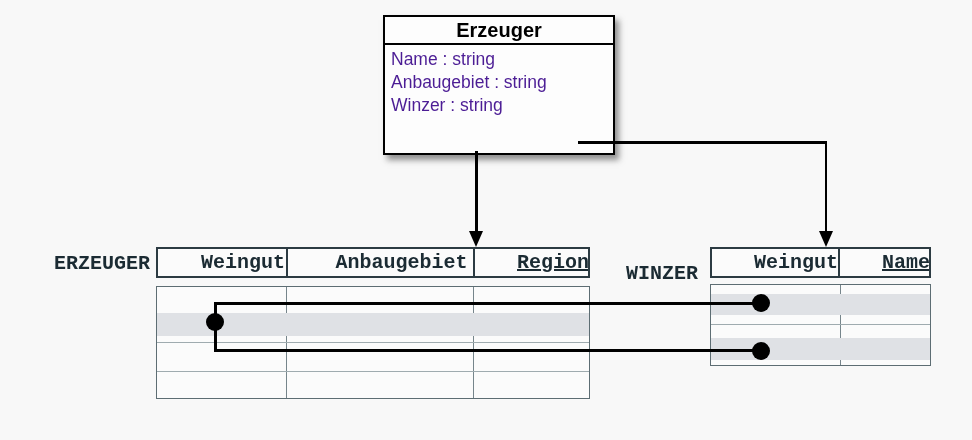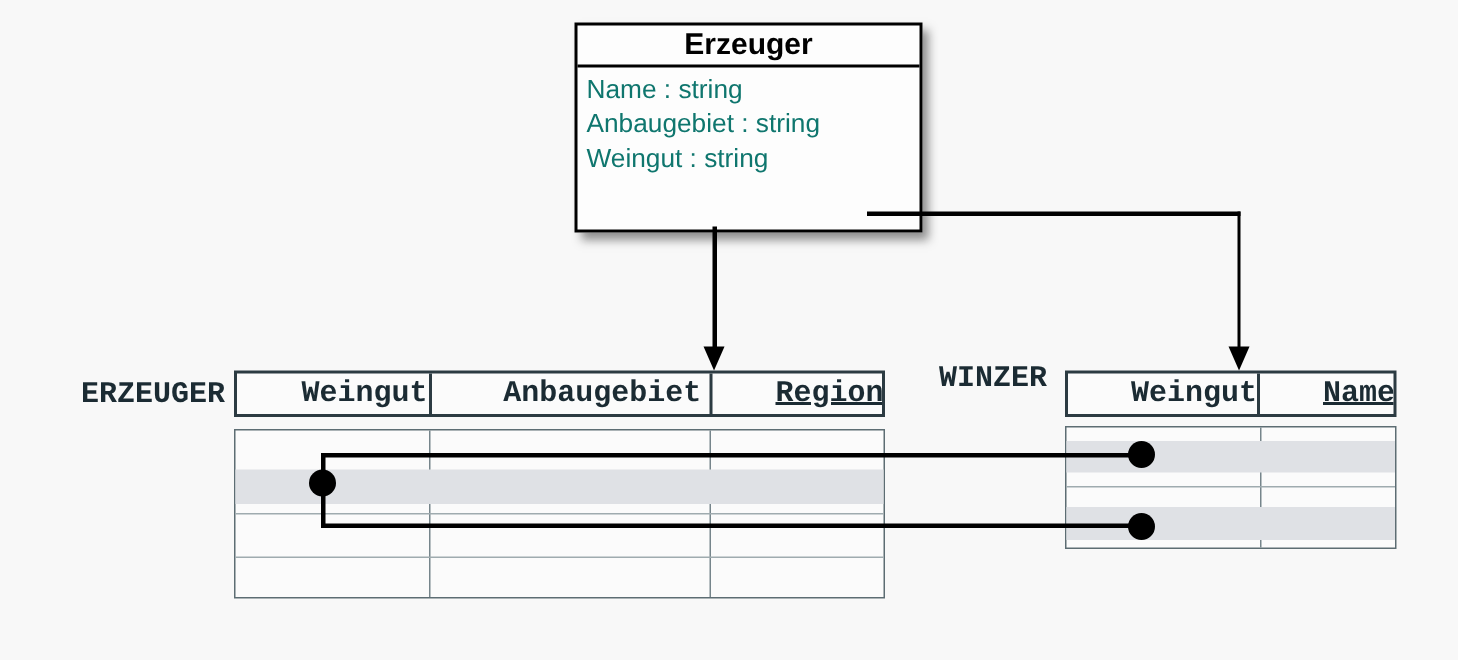--- a/index.html
+++ b/index.html
@@ -12,21 +12,21 @@
     position:absolute;left:383px;top:15px;width:228px;height:136px;
     background:#fdfdfd;border:2px solid #000;
     box-shadow:4px 5px 6px rgba(40,40,40,.5);
     z-index:3;
   }
   .class-title{
     border-bottom:2px solid #000;text-align:center;
     font-weight:bold;font-size:20px;line-height:26px;color:#000;
   }
   .class-attrs{padding:3px 0 0 6px;}
-  .class-attr{font-size:17.5px;line-height:23px;color:#0f766e;white-space:nowrap;}
+  .class-attr{font-size:17.5px;line-height:23px;color:#4c1d95;white-space:nowrap;}
   
   .line{position:absolute;background:#000;z-index:4;}
   .arrowhead{
     position:absolute;width:0;height:0;z-index:4;
     border-left:7px solid transparent;border-right:7px solid transparent;
     border-top:16px solid #000;
   }
   .dot{
     position:absolute;width:18px;height:18px;border-radius:50%;
     background:#000;z-index:6;
@@ -58,21 +58,21 @@
 </head>
 <body>
 
 <div id="canvas">
 
   <div class="class-box">
     <div class="class-title">Erzeuger</div>
     <div class="class-attrs">
       <div class="class-attr">Name : string</div>
       <div class="class-attr">Anbaugebiet : string</div>
-      <div class="class-attr">Weingut : string</div>
+      <div class="class-attr">Winzer : string</div>
     </div>
   </div>
 
   <div class="line" style="left:475px;top:151px;width:2.5px;height:82px;"></div>
   <div class="arrowhead" style="left:469px;top:231px;"></div>
 
   <div class="line" style="left:578px;top:141px;width:249px;height:2.5px;"></div>
   <div class="line" style="left:824.5px;top:141px;width:2.5px;height:92px;"></div>
   <div class="arrowhead" style="left:819px;top:231px;"></div>
 
@@ -85,21 +85,21 @@
   </div>
 
   <div class="tbl-body" style="left:156px;top:286px;width:434px;height:113px;">
     <div class="vline" style="left:128.5px;"></div>
     <div class="vline" style="left:315.5px;"></div>
     <div class="hline" style="top:55px;"></div>
     <div class="hline" style="top:84px;"></div>
     <div class="row-highlight" style="top:26px;height:23px;"></div>
   </div>
 
-  <div class="tbl-label" style="left:610px;top:241px;width:88px;">WINZER</div>
+  <div class="tbl-label" style="left:610px;top:262px;width:88px;">WINZER</div>
 
   <div class="tbl-header" style="left:710px;top:247px;width:221px;">
     <div class="cell" style="width:128px;">Weingut</div>
     <div class="cell" style="width:89px;text-align:right;">Name</div>
   </div>
 
   <div class="tbl-body" style="left:710px;top:284px;width:221px;height:82px;">
     <div class="vline" style="left:128.5px;"></div>
     <div class="hline" style="top:39px;"></div>
     <div class="row-highlight" style="top:9px;height:21px;"></div>

